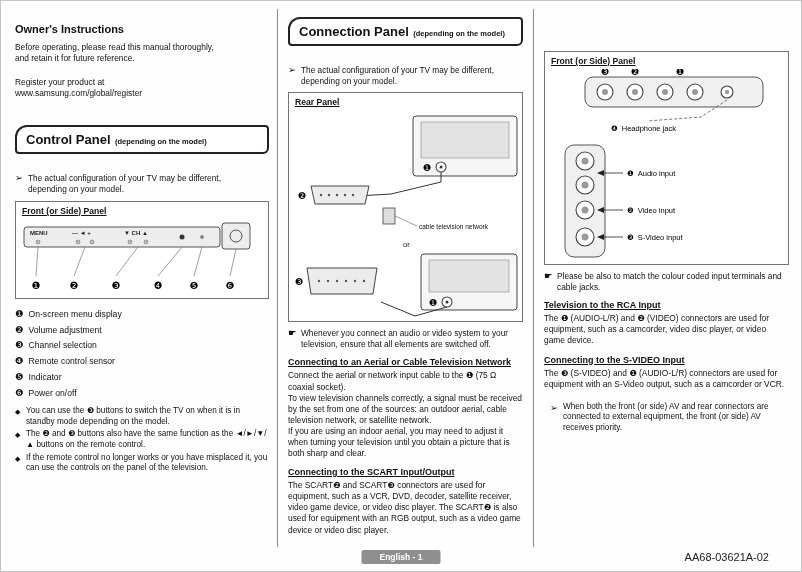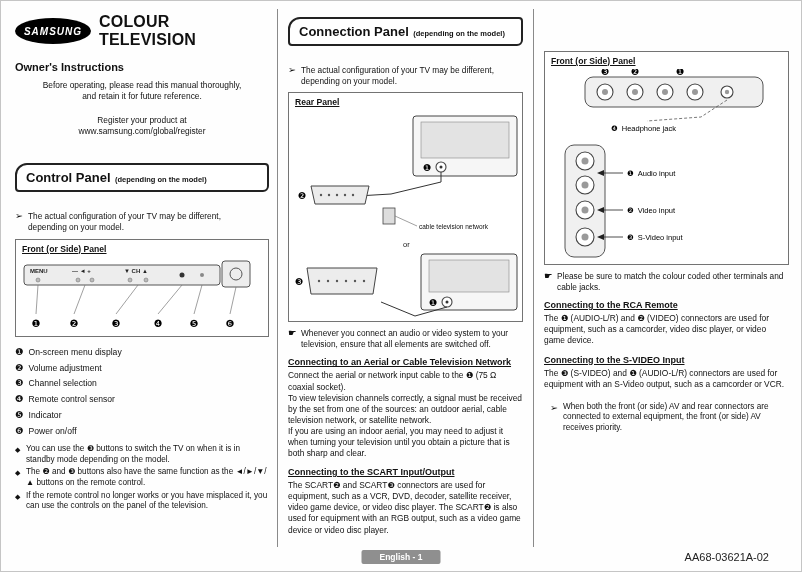--- a/index.html
+++ b/index.html
@@ -10,21 +10,21 @@
   .col-left  { width:270px; padding:2px 8px 0 6px; }
   .col-mid   { width:256px; border-left:1px solid #8a8a8a; padding:2px 10px 0 10px; }
   .col-right { width:260px; border-left:1px solid #8a8a8a; padding:38px 4px 0 10px; }
 
   .brand-row { display:flex; align-items:center; margin-top:2px; }
   .samsung-logo { width:76px; height:26px; background:#000; border-radius:50%; display:flex; align-items:center; justify-content:center; flex:0 0 auto; }
   .samsung-logo span { color:#fff; font-size:10px; font-weight:bold; font-style:italic; letter-spacing:1px; }
   .page-title { font-size:16px; font-weight:bold; margin-left:8px; letter-spacing:0.2px; }
 
   .owners-heading { font-weight:bold; font-size:11px; margin-top:12px; }
-  .center-text { text-align:center; font-size:8.4px; line-height:1.35; margin-top:7px; white-space:pre-line; }
+  .center-text { font-size:8.4px; line-height:1.35; margin-top:7px; white-space:pre-line; }
   .register { margin-top:12px; }
 
   .sec-header { border:2px solid #222; border-radius:12px 4px 6px 4px; padding:3px 6px 4px 9px; margin:6px 0 19px 0; background:#fff; }
   .sec-header .t { font-size:13px; font-weight:bold; }
   .sec-header .s { font-size:7.5px; font-weight:bold; }
   .col-left .sec-header { margin-top:26px; }
 
   .note { display:flex; font-size:8.3px; line-height:1.28; margin:6px 0 6px 0; }
   .note .ic { flex:0 0 13px; font-size:9.5px; line-height:1.1; }
   .note .nt { white-space:pre-line; }
@@ -75,26 +75,20 @@
   .arrowline { stroke:#222; stroke-width:0.8; }
   .arrowhead { fill:#222; }
 </style>
 </head>
 <body>
 
 <div class="page">
 
   <div class="col col-left">
 
-    <div class="brand-row">
-      <div class="samsung-logo">
-        <span>SAMSUNG</span>
-      </div>
-      <div class="page-title">COLOUR TELEVISION</div>
-    </div>
 
     <div class="owners-heading">Owner's Instructions</div>
     <p class="center-text">Before operating, please read this manual thoroughly,
 and retain it for future reference.</p>
     <p class="center-text register">Register your product at
 www.samsung.com/global/register</p>
 
     <div class="sec-header">
       <span class="t">Control Panel</span>
       <span class="s">(depending on the model)</span>
@@ -294,25 +288,25 @@
           <polygon class="arrowhead" points="46,141 53,138 53,144"></polygon>
         <text class="jacklabel" x="76" y="144"><tspan>❷</tspan><tspan dx="4">Video input</tspan></text>
         <line class="arrowline" x1="50" y1="168" x2="72" y2="168"></line>
           <polygon class="arrowhead" points="46,168 53,165 53,171"></polygon>
         <text class="jacklabel" x="76" y="171"><tspan>❸</tspan><tspan dx="4">S-Video input</tspan></text>
       </svg>
     </div>
 
     <div class="note">
       <span class="ic">☛</span>
-      <span class="nt">Please be sure to match the colour coded other terminals and cable jacks.</span>
+      <span class="nt">Please be also to match the colour coded input terminals and cable jacks.</span>
     </div>
 
     <div class="sub">
-      <div class="sub-h">Connecting to the RCA Remote</div>
+      <div class="sub-h">Television to the RCA Input</div>
       <p class="body">The ❶ (AUDIO-L/R) and ❷ (VIDEO) connectors are used for equipment, such as a camcorder, video disc player, or video game device.</p>
     </div>
 
     <div class="sub">
       <div class="sub-h">Connecting to the S-VIDEO Input</div>
       <p class="body">The ❸ (S-VIDEO) and ❶ (AUDIO-L/R) connectors are used for equipment with an S-Video output, such as a camcorder or VCR.</p>
     </div>
 
 
     <div class="arrow-note">

